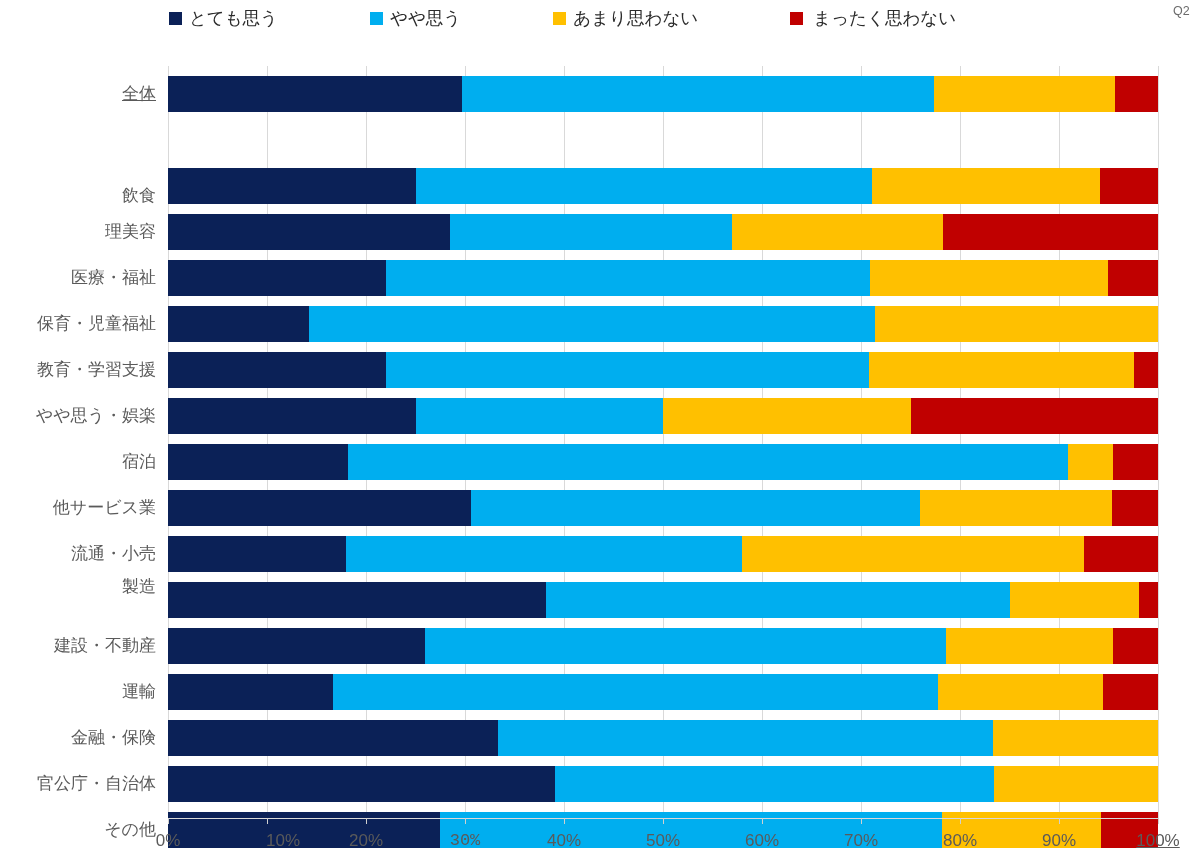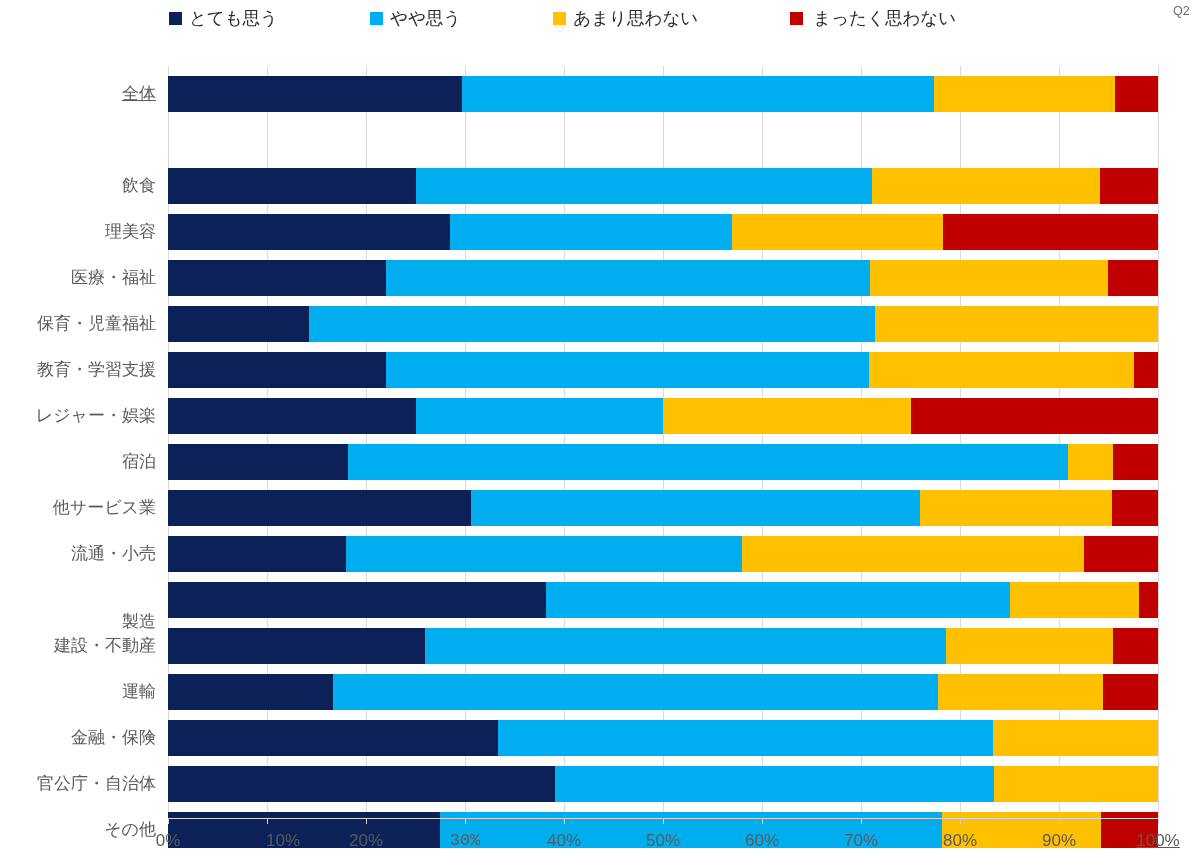--- a/index.html
+++ b/index.html
@@ -257,30 +257,30 @@
         <div class="row" style="top: 746px; height: 36px;">
           <div class="seg" style="width: 272.25px; background: rgb(11, 33, 87);"></div>
           <div class="seg" style="width: 501.93px; background: rgb(0, 174, 239);"></div>
           <div class="seg" style="width: 158.4px; background: rgb(255, 192, 0);"></div>
           <div class="seg" style="width: 57.42px; background: rgb(192, 0, 0);"></div>
         </div>
       </div>
   </div>
   <div id="labels-layer">
       <div class="cat-label" style="top: 37px; text-decoration: underline;">全体</div>
-      <div class="cat-label" style="top: 129px;">飲食</div>
+      <div class="cat-label" style="top: 139px;">飲食</div>
       <div class="cat-label" style="top: 175px;">理美容</div>
       <div class="cat-label" style="top: 221px;">医療・福祉</div>
       <div class="cat-label" style="top: 267px;">保育・児童福祉</div>
       <div class="cat-label" style="top: 313px;">教育・学習支援</div>
-      <div class="cat-label" style="top: 359px;">レジャー・娯楽</div>
+      <div class="cat-label" style="top: 359px;">やや思う・娯楽</div>
       <div class="cat-label" style="top: 405px;">宿泊</div>
       <div class="cat-label" style="top: 451px;">他サービス業</div>
       <div class="cat-label" style="top: 497px;">流通・小売</div>
-      <div class="cat-label" style="top: 565px;">製造</div>
+      <div class="cat-label" style="top: 530px;">製造</div>
       <div class="cat-label" style="top: 589px;">建設・不動産</div>
       <div class="cat-label" style="top: 635px;">運輸</div>
       <div class="cat-label" style="top: 681px;">金融・保険</div>
       <div class="cat-label" style="top: 727px;">官公庁・自治体</div>
       <div class="cat-label" style="top: 773px;">その他</div>
     </div>
   <div id="axis-line" style="top: 770px;"></div>
   <div id="ticks-layer">
       <div class="tick-mark" style="left: 168px; top: 770px;"></div>
       <div class="tick-label" style="left: 168px; top: 784px;">0%</div>

